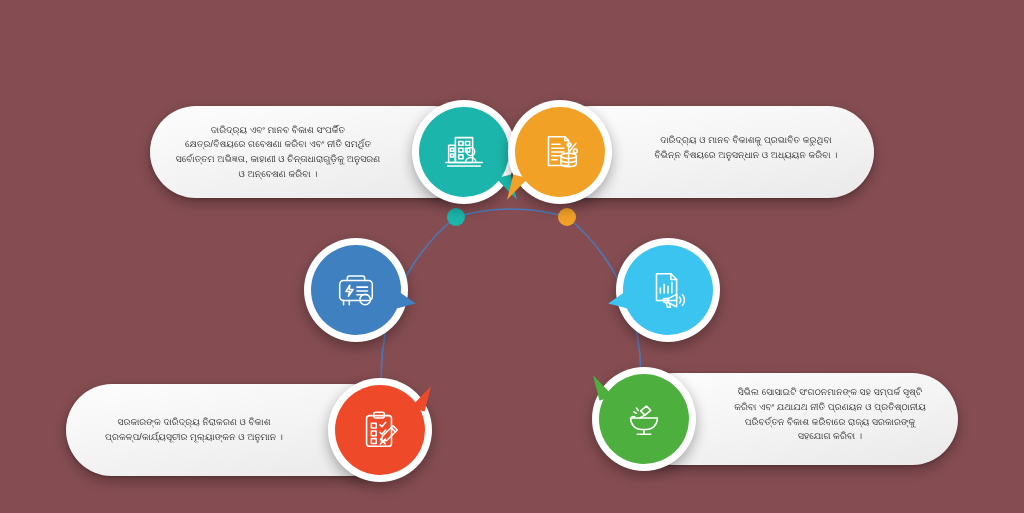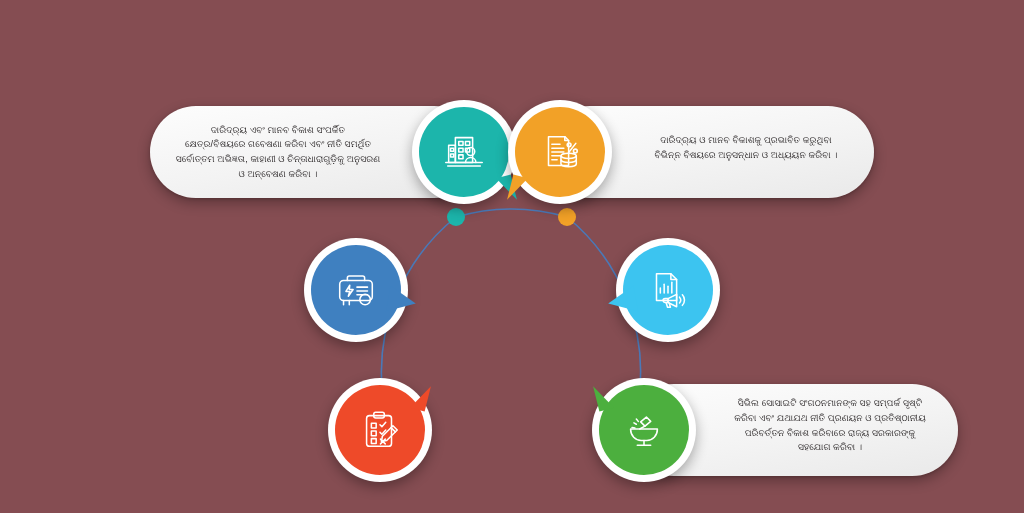--- a/index.html
+++ b/index.html
@@ -145,21 +145,21 @@
     border-bottom: 26px solid currentColor;
     transform: rotate(-14deg);
   }
 
   
   #card-1 { left: 150px;  top: 100px; }
   #card-2 { left: 474px;  top: 100px; }
   #card-3 { left: 42px;   top: 238px; }
   #card-4 { left: 582px;  top: 238px; }
   #card-5 { left: 66px;   top: 378px; }
-  #card-6 { left: 558px;  top: 378px; }
+  #card-6 { left: 558px;  top: 367px; }
 
   .node-dot { pointer-events: none; }
 </style>
 </head>
 <body>
 
 <div id="stage">
 
   <svg id="arc-layer" viewBox="0 0 1024 513" preserveAspectRatio="none">
     <path d="M 383 398 A 200 200 0 0 1 456 217 A 200 200 0 0 1 567 217 A 200 200 0 0 1 639 397" fill="none" stroke="#4a79b8" stroke-width="1.6"></path>
@@ -273,20 +273,24 @@
             <path d="M22 37l1.5 5h3l-1.2-4.3"></path>
             <path d="M36 31.5a4.5 4.5 0 010 6"></path>
             <path d="M39 29a8 8 0 010 11"></path>
           </svg>
         </span>
       </div>
     </div>
   </div>
 
   <div class="card left" id="card-5">
+    <div class="card-body">
+      <div class="card-text">ସରକାରଙ୍କ ଦାରିଦ୍ର୍ୟ ନିରାକରଣ ଓ ବିକାଶ
+ପ୍ରକଳ୍ପ/କାର୍ଯ୍ୟସୂଚୀର ମୂଲ୍ୟାଙ୍କନ ଓ ଅନୁମାନ ।</div>
+    </div>
     <div class="badge-wrap">
       <div class="tail ur" style="color:#ee4a29"></div>
       <div class="badge-ring"></div>
       <div class="badge" style="background:#ee4a29">
         <span>
           <svg viewBox="0 0 48 48" fill="none" stroke="#ffffff" stroke-width="1.6" stroke-linecap="round" stroke-linejoin="round">
             <rect x="10" y="9" width="26" height="32" rx="3"></rect>
             <rect x="17.5" y="5.5" width="11" height="6" rx="2"></rect>
             <rect x="15" y="17" width="5" height="5"></rect>
             <rect x="15" y="25" width="5" height="5"></rect>

